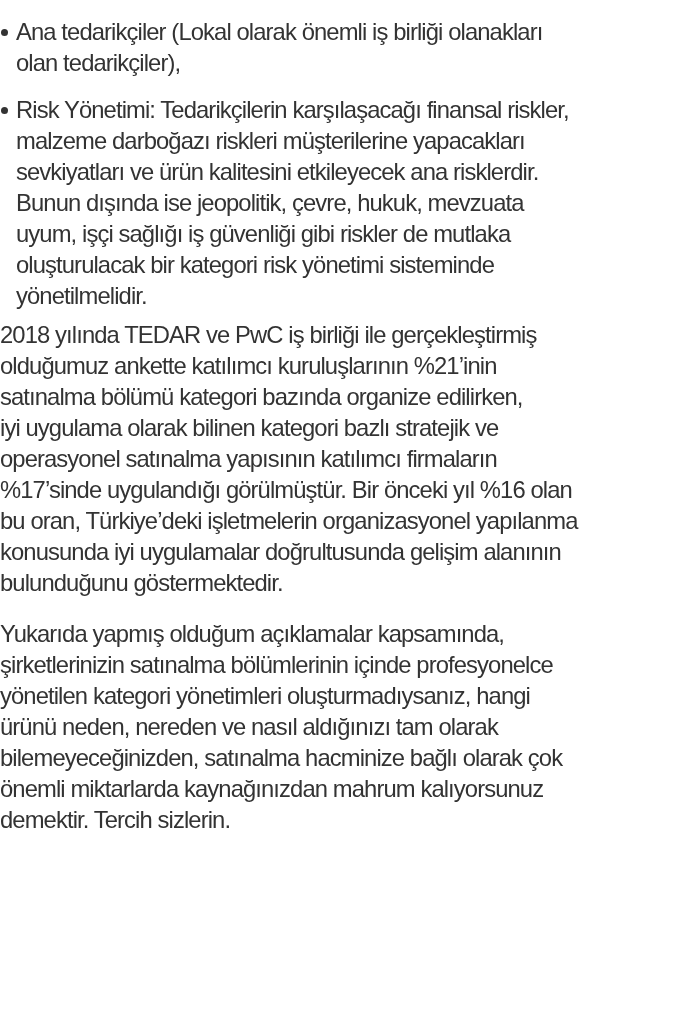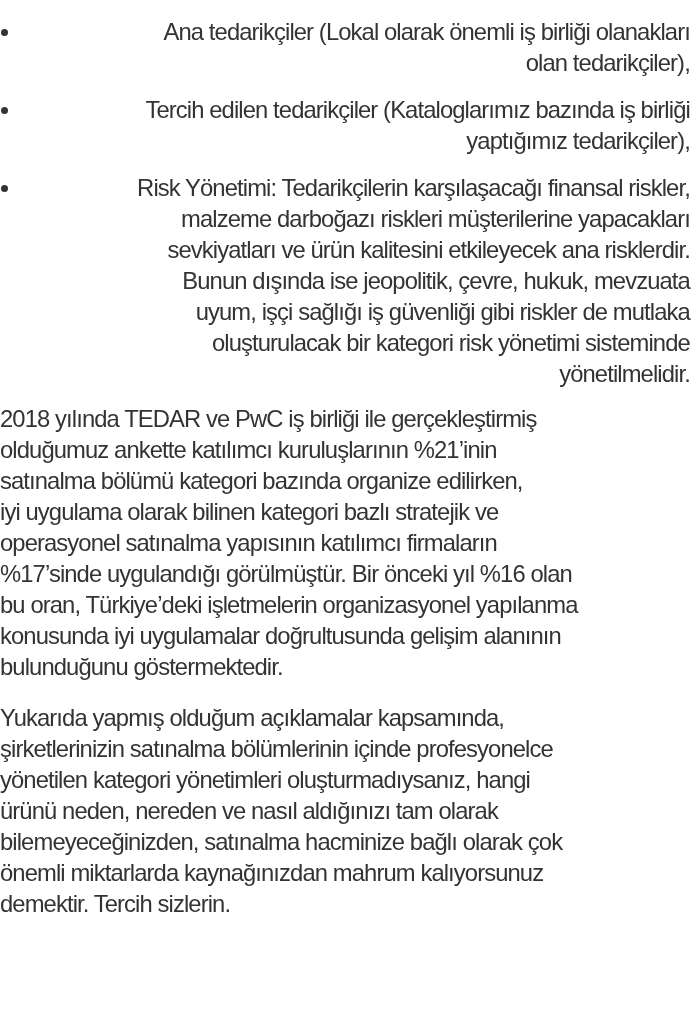--- a/index.html
+++ b/index.html
@@ -32,61 +32,55 @@
       padding-left: 16px;
       font-size: 24px;
       line-height: 31px;
       white-space: nowrap;
       letter-spacing: -0.9px;
     }
     .bullet-list {
       margin: 0;
       padding: 0;
       list-style: none;
-      text-align: right;
     }
     .bullet-item {
       position: relative;
       padding-left: 16px;
       margin-top: 16px;
     }
     .bullet-item:first-child { margin-top: 16px; }
     .bullet-dot {
       position: absolute;
       left: 1px;
       top: 13px;
       width: 7px;
       height: 7px;
       border-radius: 50%;
       background: #333333;
     }
     .bullet-item .line { }
     .para {
       margin: 0;
     }
-    .para-1 { margin-top: 14px; }
+    .para-1 { margin-top: 8px; }
     .para-2 { margin-top: 20px; }
     .first-line-wrap { padding-top: 3px; }
   </style>
 </head>
 <body>
 
 <div class="doc">
 
 
   <ul class="bullet-list">
     <li class="bullet-item">
       <span class="bullet-dot"></span>
       <div class="line" style="transform: scaleX(0.991);">Ana tedarikçiler (Lokal olarak önemli iş birliği olanakları</div>
       <div class="line" style="transform: scaleX(0.991);">olan tedarikçiler),</div>
-    </li>
-    <li class="bullet-item">
-      <span class="bullet-dot"></span>
-      <div class="line" style="transform: scaleX(0.991);">Tercih edilen tedarikçiler (Kataloglarımız bazında iş birliği</div>
-      <div class="line" style="transform: scaleX(0.991);">yaptığımız tedarikçiler),</div>
     </li>
     <li class="bullet-item">
       <span class="bullet-dot"></span>
       <div class="line" style="transform: scaleX(0.991);">Risk Yönetimi: Tedarikçilerin karşılaşacağı finansal riskler,</div>
       <div class="line" style="transform: scaleX(0.991);">malzeme darboğazı riskleri müşterilerine yapacakları</div>
       <div class="line" style="transform: scaleX(0.991);">sevkiyatları ve ürün kalitesini etkileyecek ana risklerdir.</div>
       <div class="line" style="transform: scaleX(0.991);">Bunun dışında ise jeopolitik, çevre, hukuk, mevzuata</div>
       <div class="line" style="transform: scaleX(0.991);">uyum, işçi sağlığı iş güvenliği gibi riskler de mutlaka</div>
       <div class="line" style="transform: scaleX(0.991);">oluşturulacak bir kategori risk yönetimi sisteminde</div>
       <div class="line" style="transform: scaleX(0.991);">yönetilmelidir.</div>

